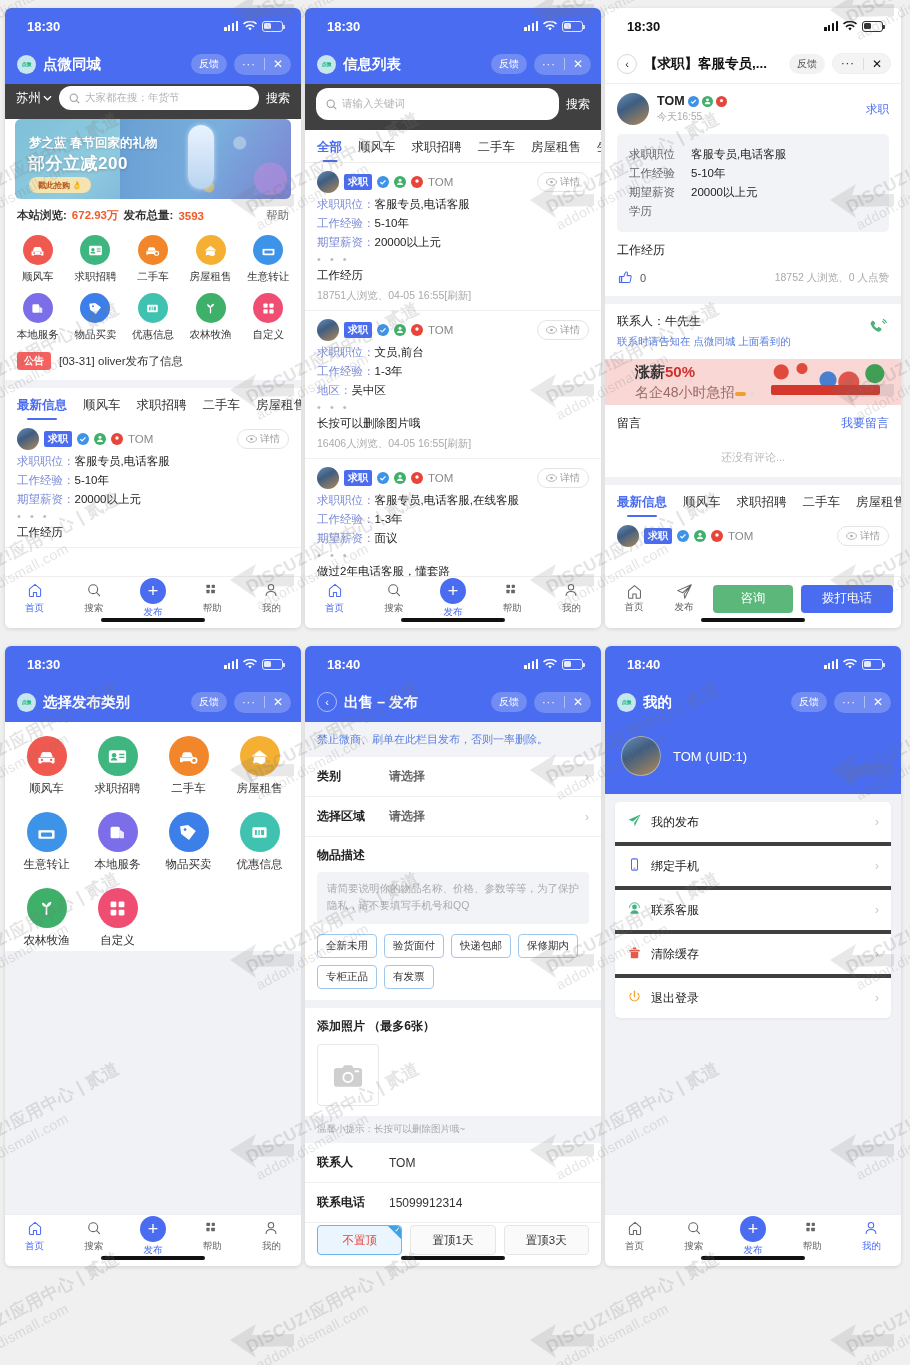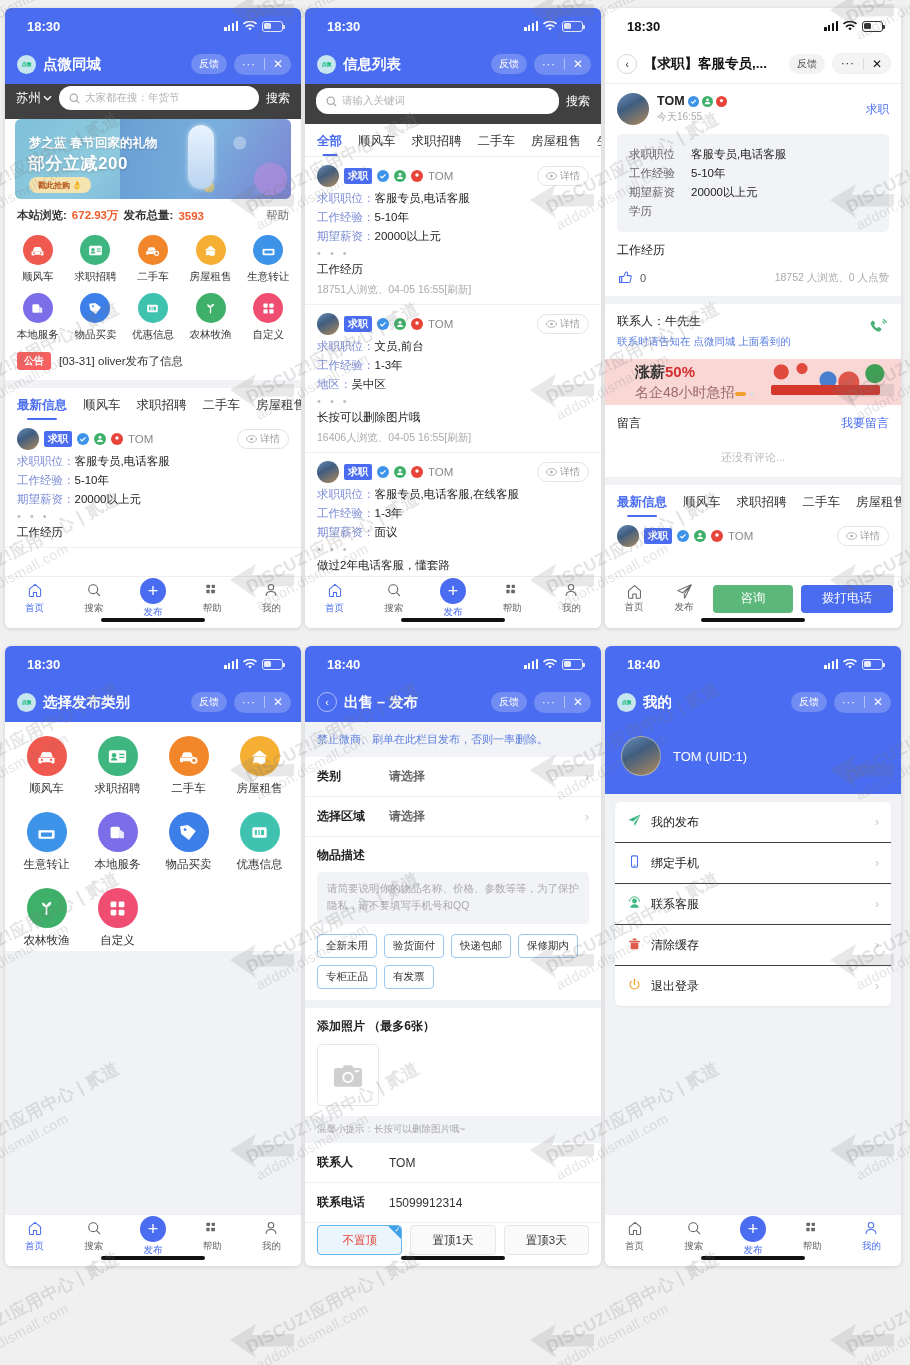--- a/index.html
+++ b/index.html
@@ -189,21 +189,21 @@
   .tchip.sel { border-color:#6bb6ef; background:#eaf5fd; color:#e8443a; }
   .tchip.sel::after { content:""; position:absolute; right:0; top:0; border-width:0 13px 13px 0;
                       border-style:solid; border-color:transparent #3fa2e8 transparent transparent; border-radius:0 4px 0 0;}
   .tchip .tick{position:absolute;right:1px;top:0px;color:#fff;font-size:7px;z-index:2}
   
   .profile { background:#4a6cf0; display:flex; align-items:center; gap:12px; padding:14px 16px 18px;}
   .ava48 { width:40px;height:40px;border-radius:50%;flex:none;border:1.5px solid rgba(255,255,255,.4);
            background:linear-gradient(150deg,#6b8fb8 0%,#3f5d80 40%,#b08a5a 100%);}
   .pname { color:#fff; font-size:13px; }
   .mcard { margin:8px 10px 0; background:#fff; border-radius:5px; box-shadow:0 1px 3px rgba(0,0,0,.06); overflow:hidden;}
-  .mrow { display:flex; align-items:center; gap:9px; padding:11px 12px; border-bottom:1px solid #404040; font-size:12px; color:#222;}
+  .mrow { display:flex; align-items:center; gap:9px; padding:11px 12px; border-bottom:4px solid #404040; font-size:12px; color:#222;}
   .mrow:last-child{border-bottom:none}
   .mrow .chev { margin-left:auto; color:#c8c8c8; font-size:12px;}
   
   .wm { position:absolute; inset:0; pointer-events:none; z-index:40; overflow:hidden;}
   .wmrow { position:absolute; color:rgba(120,120,120,.20); font-size:17px; font-weight:bold;
            transform:rotate(-28deg); white-space:nowrap; letter-spacing:.5px;}
   .wmrow small{display:block;font-size:14px;font-weight:normal;margin-top:1px}
   .wmarrow { position:absolute; width:0;height:0; }
 </style>
 </head>
@@ -485,21 +485,21 @@
         </span>
       <span class="navtitle">信息列表</span>
       <span class="fb">反馈</span>
       <span class="capsule">
         <span class="dots">···</span>
         <span class="sep"></span>
         <span class="x">✕</span>
       </span>
     </div>
     <div class="searchrow" style="padding-top:4px;padding-bottom:10px">
-      <span class="searchbox" style="height:26px">
+      <span class="searchbox" style="height:32px">
         <svg width="11" height="11" viewBox="0 0 14 14">
             <circle cx="6" cy="6" r="4.6" stroke="#999" stroke-width="1.3" fill="none"></circle>
             <path d="M9.4 9.4L13 13" stroke="#999" stroke-width="1.3"></path>
           </svg>
         <span class="ph">请输入关键词</span>
       </span>
       <span class="sbtn">搜索</span>
     </div>
     <div class="tabs plain" id="p2tabs">
         <span class="t act">全部</span>

